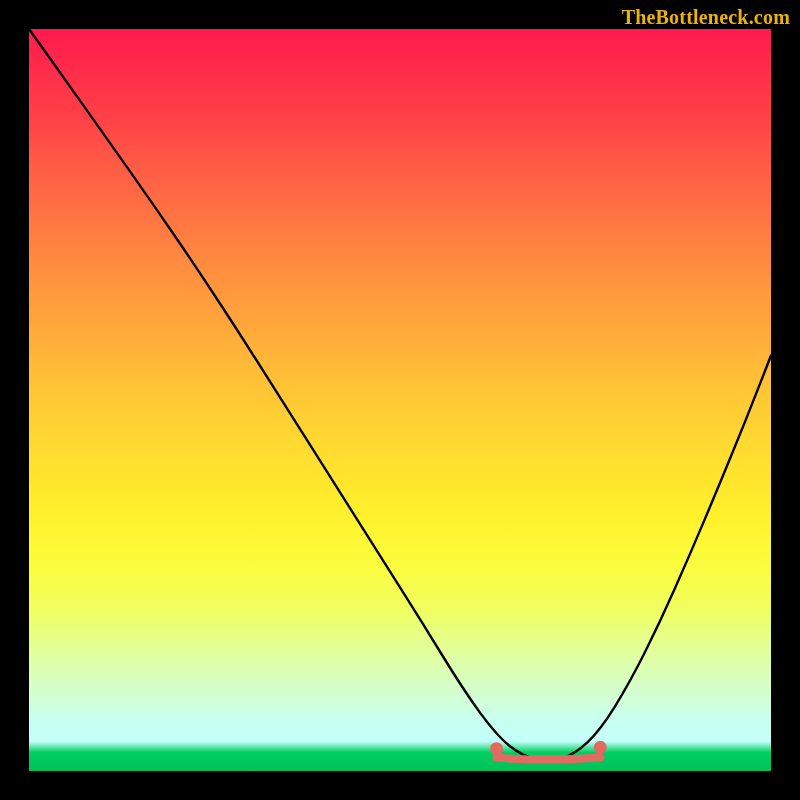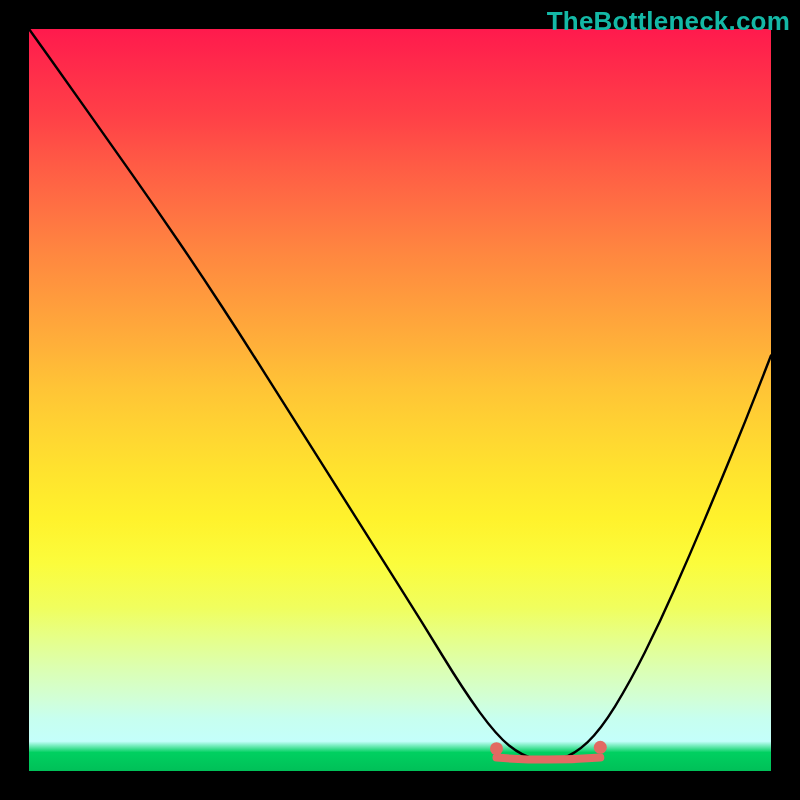--- a/index.html
+++ b/index.html
@@ -46,25 +46,26 @@
       #c7fff0 93%,
       #c4fffb 96%,
       #00d060 97.5%,
       #00c058 100%
     );
   }
   .watermark {
     position: absolute;
     top: 6px;
     right: 10px;
-    font-size: 26px;
+    font-size: 20px;
     font-weight: 600;
-    color: #14b8a6;
+    color: #eab308;
     letter-spacing: 0.2px;
     user-select: none;
+    font-family: Liberation Serif, serif;
   }
   svg.curve {
     position: absolute;
     left: 0;
     top: 0;
     width: 742px;
     height: 742px;
     overflow: visible;
   }
 </style>

